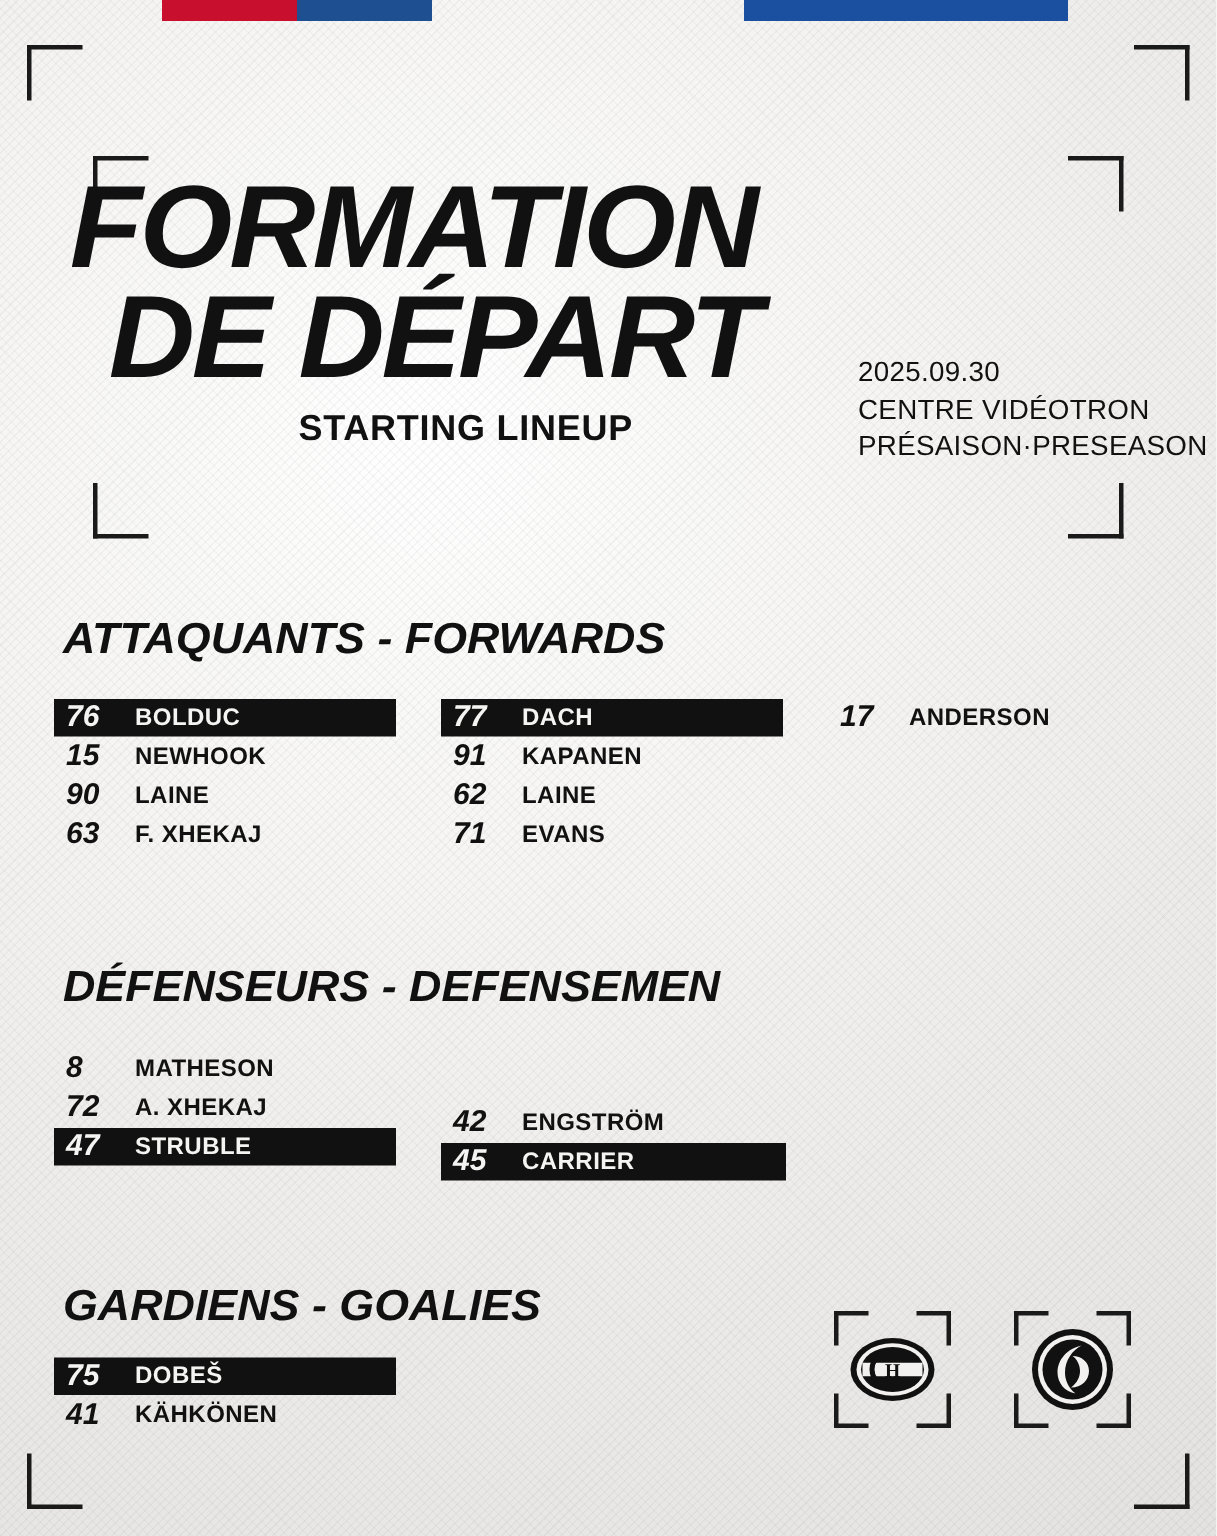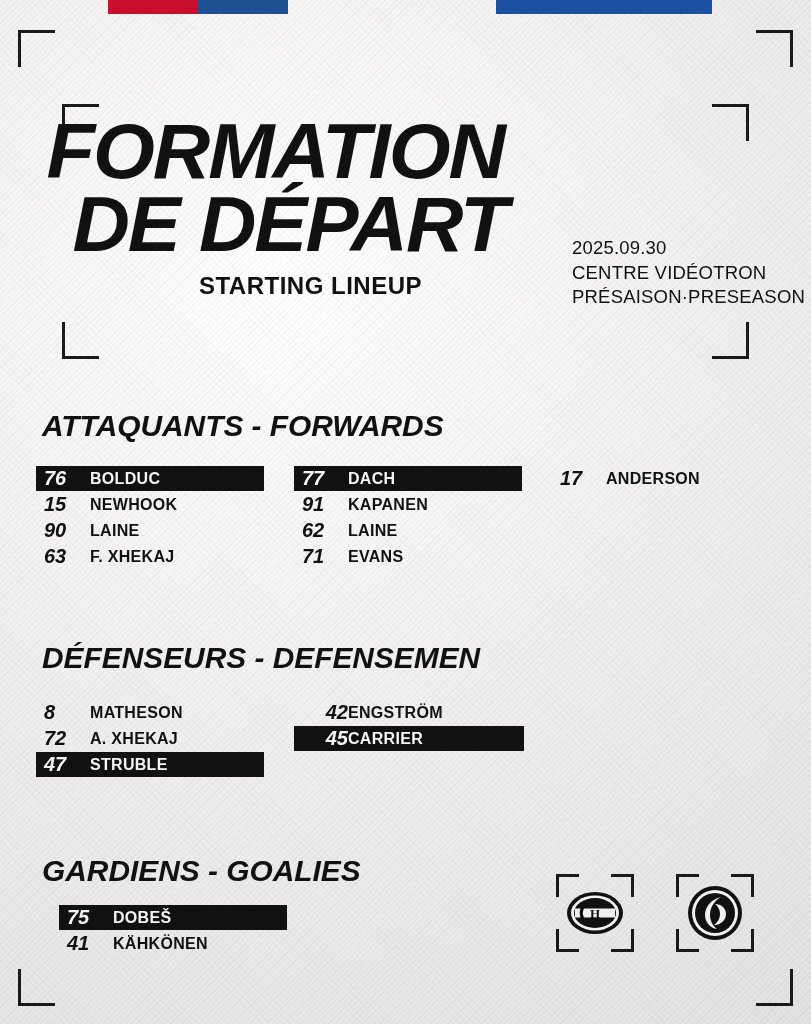--- a/index.html
+++ b/index.html
@@ -158,24 +158,24 @@
     color: #f4f4f2;
   }
 
   
   .fw-c1 { top: 466px; left: 36px;  width: 228px; }
   .fw-c2 { top: 466px; left: 294px; width: 228px; }
   .fw-c3 { top: 466px; left: 552px; width: 230px; }
 
   
   .df-c1 { top: 700px; left: 36px;  width: 228px; }
-  .df-c2 { top: 700px; left: 294px; width: 230px; text-align: right; }
-
-  
-  .gl-c1 { top: 905px; left: 36px; width: 228px; margin-left: 23px; }
+  .df-c2 { top: 736px; left: 294px; width: 230px; }
+
+  
+  .gl-c1 { top: 905px; left: 36px; width: 228px; }
 
   
   .logos {
     position: absolute;
     top: 862px;
     left: 548px;
     width: 236px;
     height: 110px;
   }
   .logo-box {

